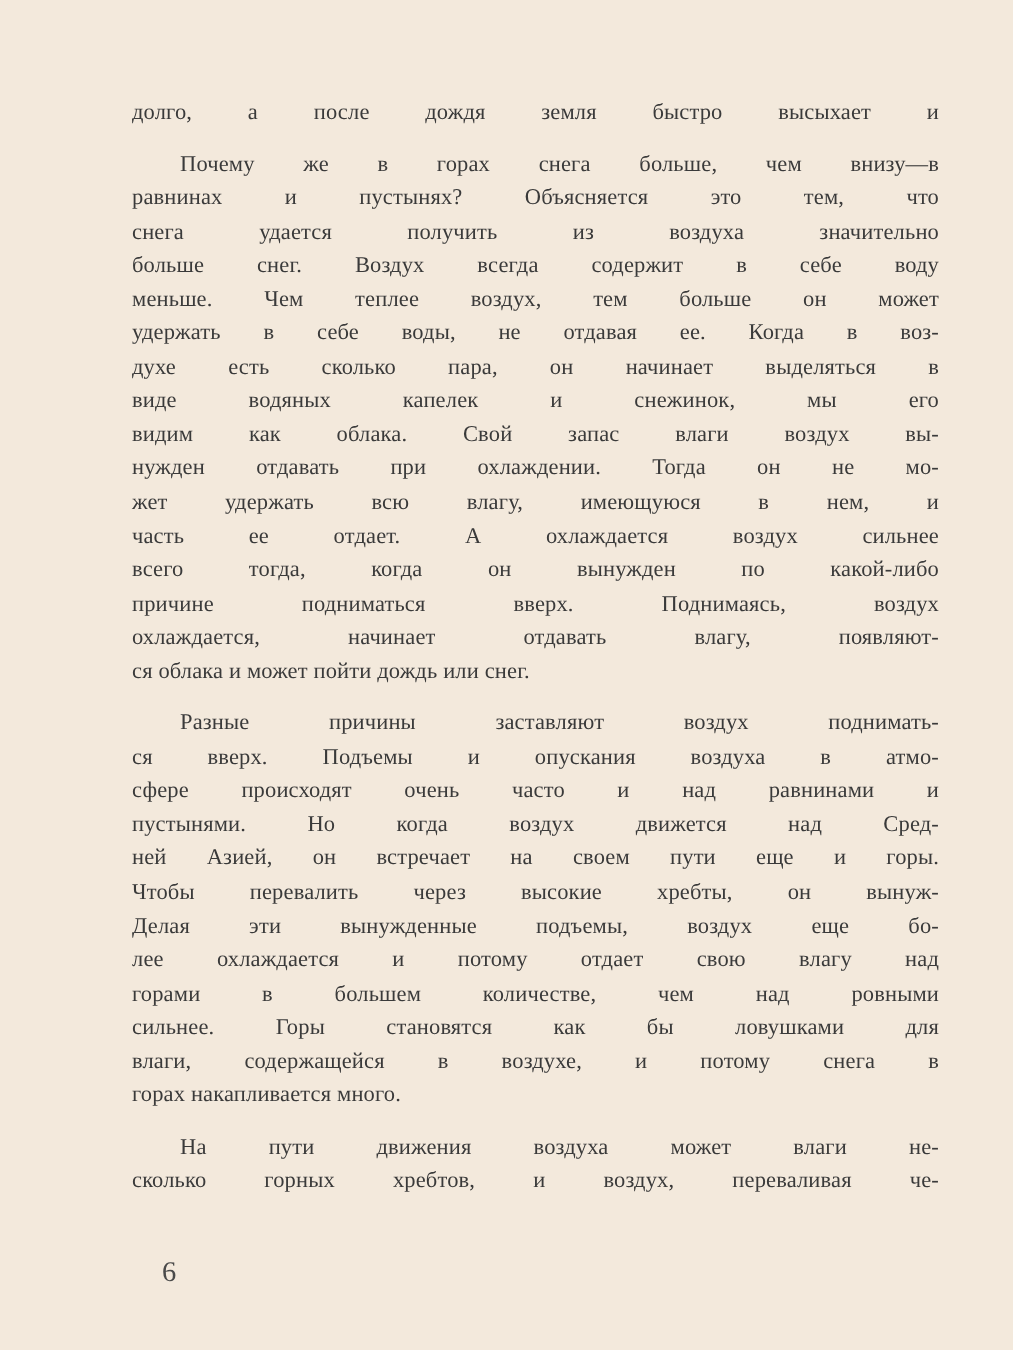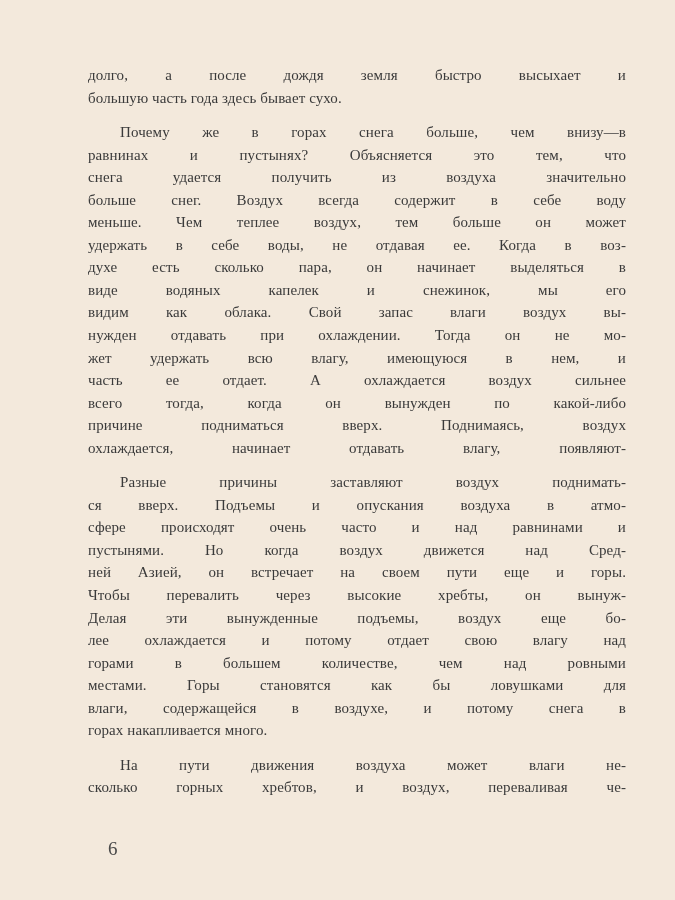--- a/index.html
+++ b/index.html
@@ -32,44 +32,44 @@
       left: 108px; top: 838px;
       font-size: 19px;
       color: #4a4a4a;
     }
   </style>
 </head>
 <body>
 
 <div class="page" id="page-body">
     <div class="line">долго, а после дождя земля быстро высыхает и</div>
-    <div class="line last">большую часть года здесь бывает сухо.</div>
     <div class="line indent">Почему же в горах снега больше, чем внизу—в</div>
     <div class="line">равнинах и пустынях? Объясняется это тем, что</div>
     <div class="line">снега удается получить из воздуха значительно</div>
     <div class="line">больше снег. Воздух всегда содержит в себе воду</div>
     <div class="line">меньше. Чем теплее воздух, тем больше он может</div>
     <div class="line">удержать в себе воды, не отдавая ее. Когда в воз-</div>
     <div class="line">духе есть сколько пара, он начинает выделяться в</div>
     <div class="line">виде водяных капелек и снежинок, мы его</div>
     <div class="line">видим как облака. Свой запас влаги воздух вы-</div>
     <div class="line">нужден отдавать при охлаждении. Тогда он не мо-</div>
     <div class="line">жет удержать всю влагу, имеющуюся в нем, и</div>
     <div class="line">часть ее отдает. А охлаждается воздух сильнее</div>
     <div class="line">всего тогда, когда он вынужден по какой-либо</div>
     <div class="line">причине подниматься вверх. Поднимаясь, воздух</div>
     <div class="line">охлаждается, начинает отдавать влагу, появляют-</div>
+    <div class="line last">ся облака и может пойти дождь или снег.</div>
     <div class="line indent">Разные причины заставляют воздух поднимать-</div>
     <div class="line">ся вверх. Подъемы и опускания воздуха в атмо-</div>
     <div class="line">сфере происходят очень часто и над равнинами и</div>
     <div class="line">пустынями. Но когда воздух движется над Сред-</div>
     <div class="line">ней Азией, он встречает на своем пути еще и горы.</div>
     <div class="line">Чтобы перевалить через высокие хребты, он вынуж-</div>
     <div class="line">Делая эти вынужденные подъемы, воздух еще бо-</div>
     <div class="line">лее охлаждается и потому отдает свою влагу над</div>
     <div class="line">горами в большем количестве, чем над ровными</div>
-    <div class="line">местами. Горы становятся как бы ловушками для</div>
+    <div class="line">сильнее. Горы становятся как бы ловушками для</div>
     <div class="line">влаги, содержащейся в воздухе, и потому снега в</div>
     <div class="line last">горах накапливается много.</div>
     <div class="line indent">На пути движения воздуха может влаги не-</div>
     <div class="line">сколько горных хребтов, и воздух, переваливая че-</div>
   </div>
 <div class="page-number">6</div>
 
 </body></html>

